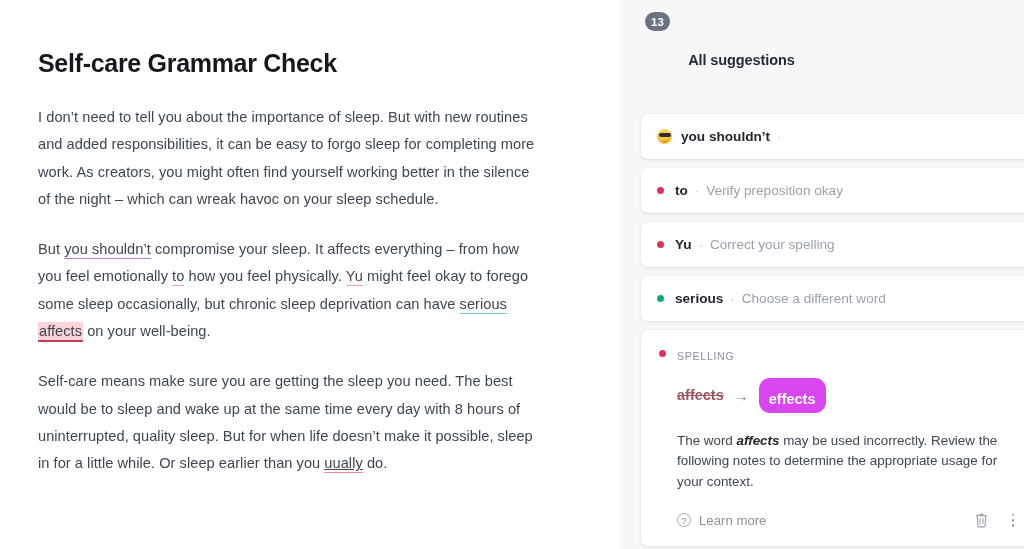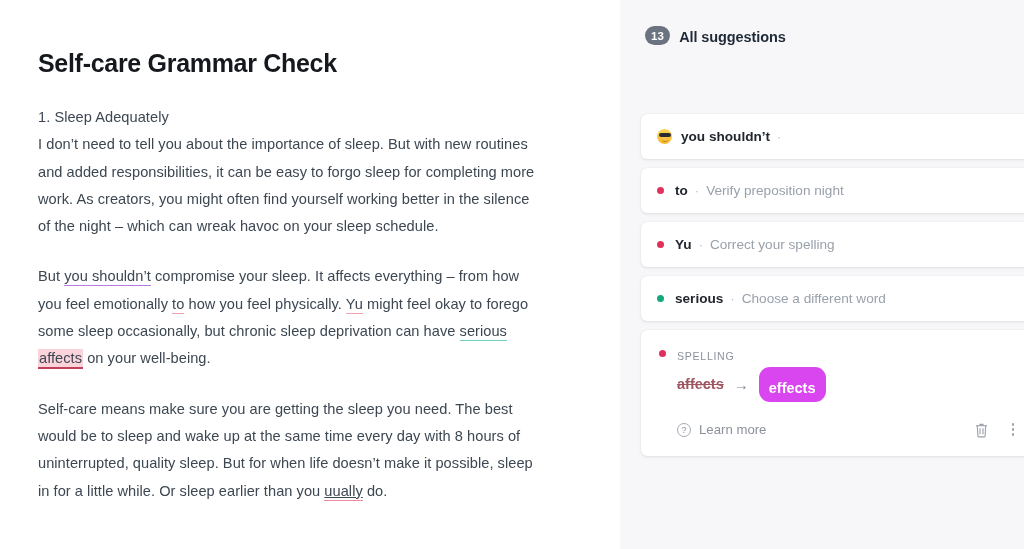--- a/index.html
+++ b/index.html
@@ -76,22 +76,22 @@
   .side-pane {
     position: relative;
     width: 404px;
     height: 549px;
     background: #f7f7f9;
     flex: 0 0 404px;
     overflow: hidden;
   }
   .side-header {
     display: flex;
-    align-items: flex-end;
-    gap: 9px;
+    align-items: flex-start;
+    gap: 18px;
     padding: 12px 0 0 25px;
     height: 45px;
   }
   .count-badge {
     display: inline-flex;
     align-items: center;
     justify-content: center;
     min-width: 25px;
     height: 19px;
     padding: 0 6px;
@@ -179,21 +179,21 @@
     white-space: nowrap;
   }
 
   
   .card.expanded {
     padding: 20px 18px 12px 18px;
   }
   .cat-row {
     display: flex;
     align-items: flex-start;
-    margin-bottom: 5px;
+    margin-bottom: 16px;
   }
   .cat-label {
     font-size: 10.6px;
     letter-spacing: 0.7px;
     color: #8b919b;
     font-weight: normal;
   }
   .replace-row {
     display: flex;
     align-items: center;
@@ -284,21 +284,20 @@
 </head>
 <body>
 
 <div id="app">
 
   <div class="doc-pane">
     <div class="doc-inner">
 
       <h1 class="doc-title">Self-care Grammar Check</h1>
 
-      <p class="doc-p heading-line">1. Sleep Adequately</p>
 
       <p class="doc-p">I don’t need to tell you about the importance of sleep. But with new routines and added responsibilities, it can be easy to forgo sleep for completing more work. As creators, you might often find yourself working better in the silence of the night – which can wreak havoc on your sleep schedule.</p>
 
       <p class="doc-p">
         <span>But </span><span class="u-purple">you shouldn’t</span><span> compromise your sleep. It affects everything – from how you feel emotionally </span><span class="u-red">to</span><span> how you feel physically. </span><span class="u-red">Yu</span><span> might feel okay to forego some sleep occasionally, but chronic sleep deprivation can have </span><span class="u-teal">serious</span><span> </span><span class="hl-red">affects</span><span> on your well-being.</span>
       </p>
 
       <p class="doc-p">
         <span>Self-care means make sure you are getting the sleep you need. The best would be to sleep and wake up at the same time every day with 8 hours of uninterrupted, quality sleep. But for when life doesn’t make it possible, sleep in for a little while. Or sleep earlier than you </span><span class="u-red-strong">uually</span><span> do.</span>
       </p>
@@ -318,21 +317,21 @@
       <div class="card collapsed">
         <span class="emoji-fallback"></span>
         <span class="sugg-word">you shouldn’t</span>
         <span class="sep">·</span>
       </div>
 
       <div class="card collapsed">
         <span class="dot red"></span>
         <span class="sugg-word">to</span>
         <span class="sep">·</span>
-        <span class="sugg-hint">Verify preposition night</span>
+        <span class="sugg-hint">Verify preposition okay</span>
       </div>
 
       <div class="card collapsed">
         <span class="dot red"></span>
         <span class="sugg-word">Yu</span>
         <span class="sep">·</span>
         <span class="sugg-hint">Correct your spelling</span>
       </div>
 
       <div class="card collapsed">
@@ -348,20 +347,23 @@
           <span class="dot red"></span>
           <span class="cat-label">SPELLING</span>
         </div>
 
         <div class="replace-row">
           <span class="old-word">affects</span>
           <span class="arrow">→</span>
           <span class="new-chip">effects</span>
         </div>
 
+        <div class="explain">
+          <span>The word </span><b>affects</b><span> may be used incorrectly. Review the following notes to determine the appropriate usage for your context.</span>
+        </div>
 
         <div class="card-footer">
           <div class="learn-more">
             <span class="q-icon">?</span>
             <span>Learn more</span>
           </div>
           <div class="footer-icons">
             <span class="icon-btn">
               <svg width="15" height="16" viewBox="0 0 15 16" fill="none" stroke="#9aa1ab" stroke-width="1.1">
                 <path d="M2 3.7h11"></path>

